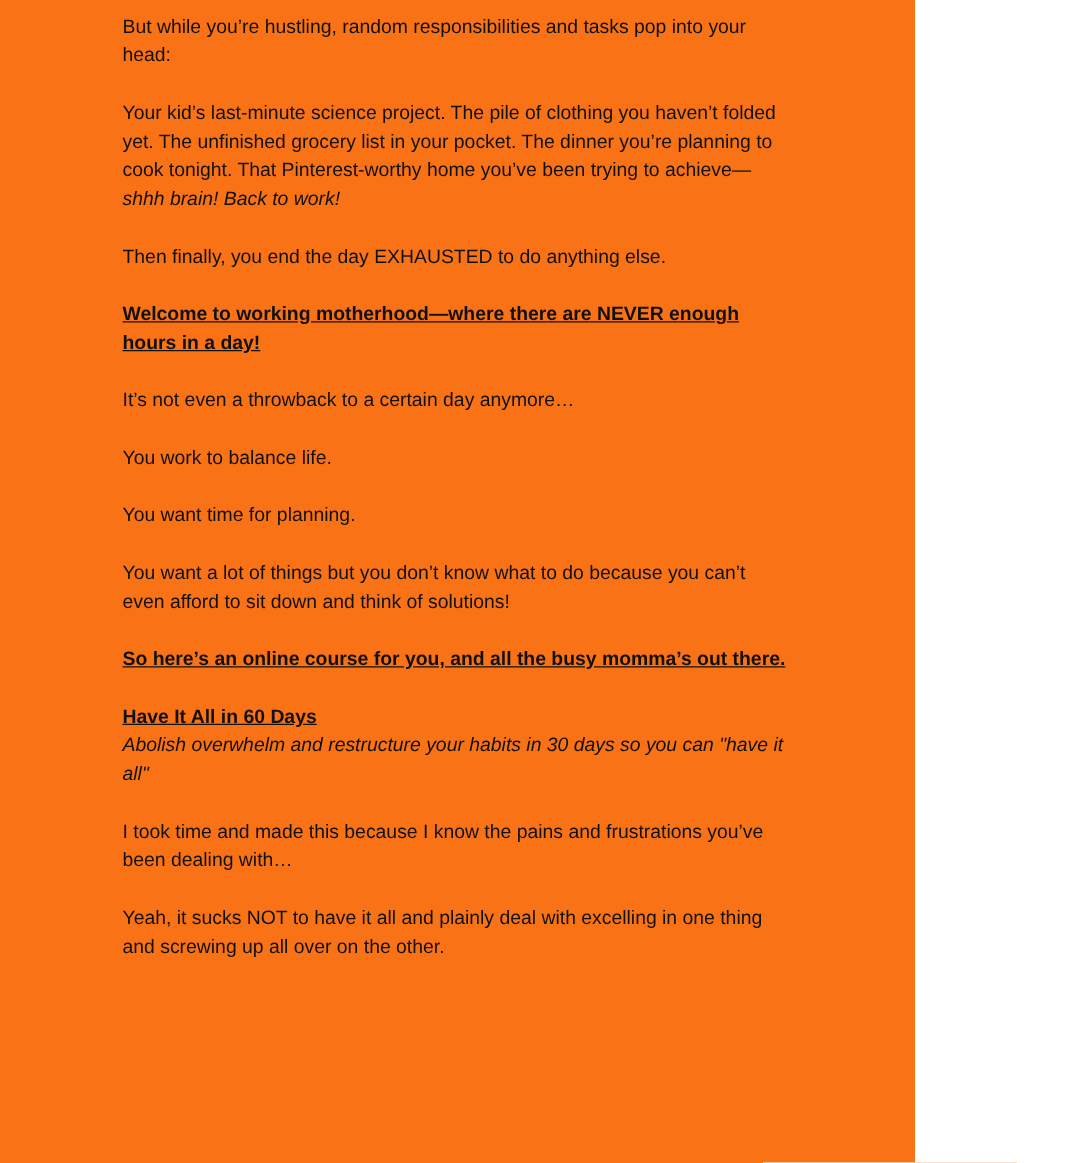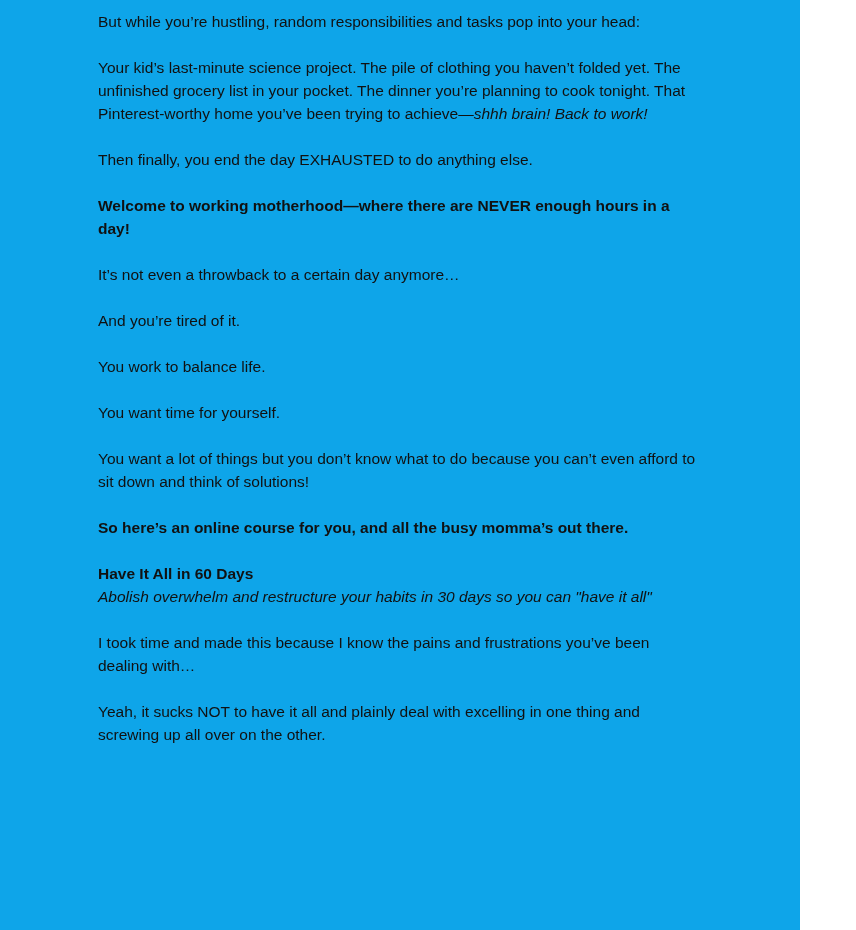--- a/index.html
+++ b/index.html
@@ -9,58 +9,58 @@
   }
   body {
     width: 856px;
     min-height: 930px;
     position: relative;
     font-family: "Liberation Sans", "DejaVu Sans", sans-serif;
     color: var(--text-color, #111111);
   }
   .page {
     box-sizing: border-box;
-    width: 800px;
+    width: 732px;
     min-height: 930px;
     padding: 10px 101px 20px 98px;
-    background: #0ea5e9;
+    background: #f97316;
   }
   .doc-body p {
     margin: 23px 0;
     font-size: 15.5px;
     line-height: 23px;
     color: var(--text-color, #111111);
   }
   .doc-body p:first-child {
     margin-top: 0;
   }
   .doc-body span.b, .doc-body a.b {
     font-weight: bold;
+    text-decoration: underline;
   }
   .doc-body span.i, .doc-body a.i {
     font-style: italic;
   }
   .doc-body a {
     color: var(--link-color, #0000ee);
     text-decoration: underline;
     cursor: pointer;
   }
 </style>
 </head>
 <body>
 
 <div class="page">
   <div class="doc-body">
       <p><span>But while you’re hustling, random responsibilities and tasks pop into your head:</span></p>
       <p><span>Your kid’s last-minute science project. The pile of clothing you haven’t folded yet. The unfinished grocery list in your pocket. The dinner you’re planning to cook tonight. That Pinterest-worthy home you’ve been trying to achieve—</span><span class="i">shhh brain! Back to work!</span></p>
       <p><span>Then finally, you end the day EXHAUSTED to do anything else.</span></p>
       <p><span class="b">Welcome to working motherhood—where there are NEVER enough hours in a day!</span></p>
       <p><span>It’s not even a throwback to a certain day anymore…</span></p>
-      <p><span>And you’re tired of it.</span></p>
       <p><span>You work to balance life.</span></p>
-      <p><span>You want time for yourself.</span></p>
+      <p><span>You want time for planning.</span></p>
       <p><span>You want a lot of things but you don’t know what to do because you can’t even afford to sit down and think of solutions!</span></p>
       <p><span class="b">So here’s an online course for you, and all the busy momma’s out there.</span></p>
       <p><span class="b">Have It All in 60 Days</span><br><span class="i">Abolish overwhelm and restructure your habits in 30 days so you can "have it all"</span></p>
       <p><span>I took time and made this because I know the pains and frustrations you’ve been dealing with…</span></p>
       <p><span>Yeah, it sucks NOT to have it all and plainly deal with excelling in one thing and screwing up all over on the other.</span></p>
     </div>
 </div>
 
 </body></html>

